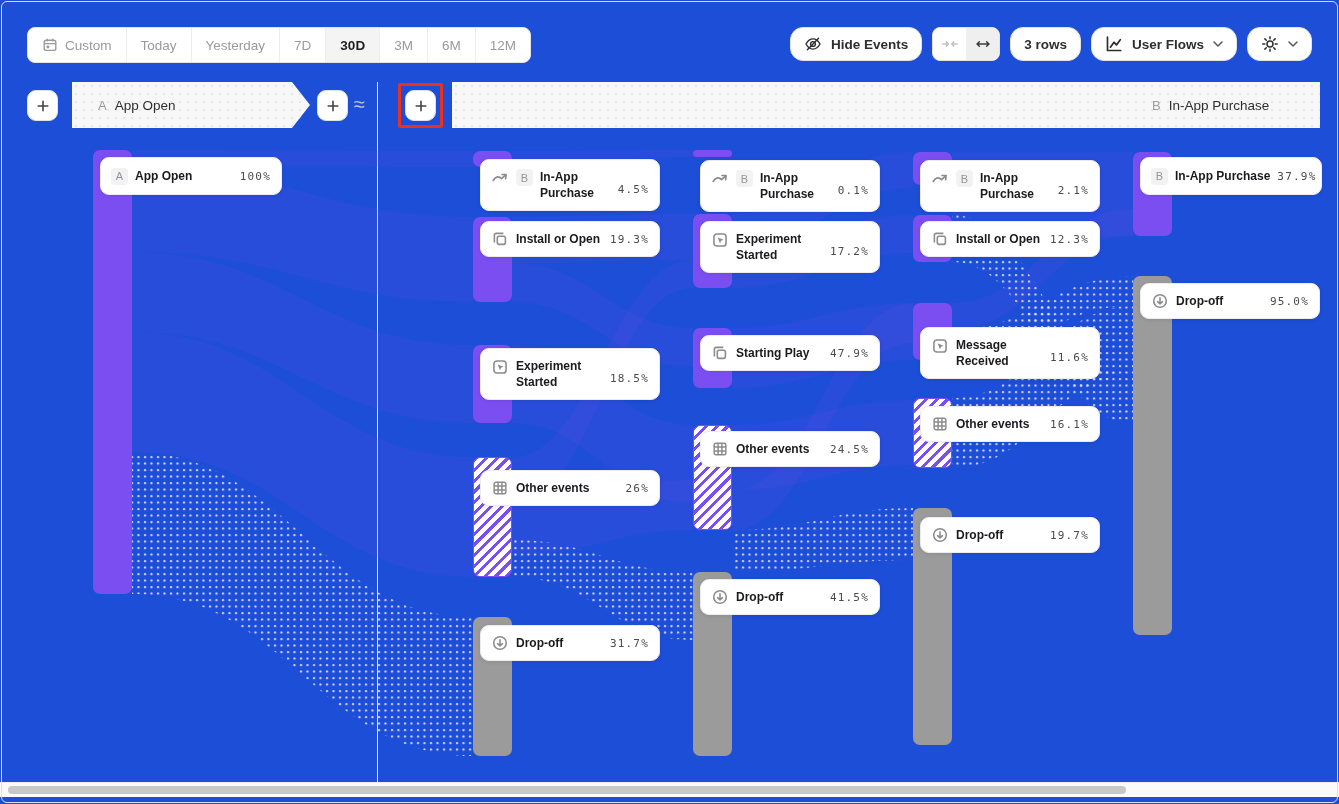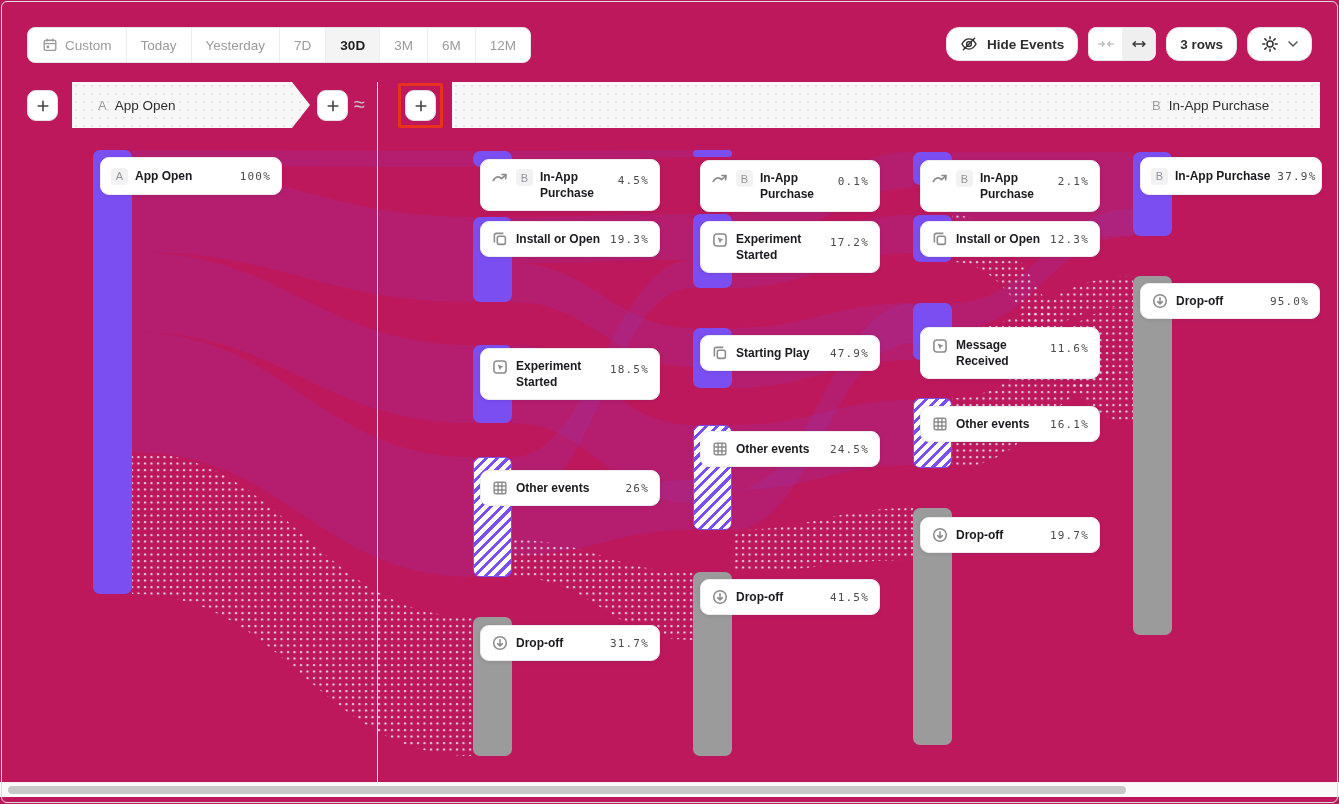--- a/index.html
+++ b/index.html
@@ -1,16 +1,16 @@
 <!DOCTYPE html>
 <html><head>
 <meta charset="utf-8">
 <style>
   html,body{margin:0;padding:0;background:#fff;}
-  .app{position:relative;width:1339px;height:804px;background:#be185d;
+  .app{position:relative;width:1339px;height:804px;background:#1d4ed8;
        font-family:"Liberation Sans",sans-serif;overflow:hidden;}
   .frame{position:absolute;inset:1px;border:1px solid #DCDCDC;border-radius:6px;pointer-events:none;z-index:50;}
 
   
   .toolbar-left{position:absolute;left:27px;top:27px;height:34px;display:flex;align-items:stretch;
       border:1px solid #E3E3E3;border-radius:8px;background:#fff;overflow:hidden;}
   .seg{display:flex;align-items:center;justify-content:center;gap:7px;padding:0 14px;
       font-size:13.5px;color:#9A9A9A;border-right:1px solid #EDEDED;cursor:pointer;white-space:nowrap;}
   .seg:last-child{border-right:none;}
   .seg.active{background:#F4F4F4;color:#1F1F1F;font-weight:700;}
@@ -54,21 +54,21 @@
       box-shadow:0 1px 4px rgba(30,20,60,.10);display:flex;align-items:flex-start;
       padding:9px 10px;gap:7px;width:180px;box-sizing:border-box;z-index:4;cursor:pointer;}
   .card.one{align-items:center;padding-top:0;padding-bottom:0;}
   .card.one .nlabel{white-space:nowrap;}
   .card .icon{flex:none;width:18px;height:18px;color:#8C8C8C;display:inline-flex;}
   .card .badge{flex:none;width:17px;height:17px;border-radius:4px;background:#F2F2F2;color:#93939B;
       font-size:11px;display:flex;align-items:center;justify-content:center;}
   .card .nlabel{font-weight:700;font-size:12px;color:#1B1B1F;line-height:1.35;flex:1;}
   .card .nvalue{font-family:"DejaVu Sans Mono",monospace;font-size:11px;letter-spacing:1.2px;
       color:#4A4A4A;white-space:nowrap;margin-left:auto;}
-  .card.two .nvalue{margin-top:5px;}
+  .card.two .nvalue{margin-top:14px;}
 
   
   .hscroll{position:absolute;left:0;top:782px;width:1339px;height:14px;background:#FAFAFA;
       border-top:1px solid #EEEEEE;z-index:10;}
   .hthumb{position:absolute;left:8px;top:3px;width:1118px;height:8px;border-radius:4px;background:#C8C8C8;cursor:pointer;}
 </style>
 </head>
 <body>
 
 <div class="app">
@@ -134,20 +134,34 @@
               <path d="M2.2 6 H13.8 M4.4 3.8 L2 6 L4.4 8.2 M11.6 3.8 L14 6 L11.6 8.2"></path>
             </svg>
         </span>
       </div>
     </div>
 
     <div class="tbtn">
       <span>3 rows</span>
     </div>
 
+    <div class="tbtn">
+      <span class="ic">
+        <svg viewBox="0 0 16 16" fill="none" stroke="currentColor" stroke-width="1.5" stroke-linecap="round" stroke-linejoin="round">
+            <path d="M2.2 1.8 V13.8 H14"></path>
+            <path d="M4.8 10.8 L8 6.4 L10.2 8.8 L13.6 4.2"></path>
+          </svg>
+      </span>
+      <span>User Flows</span>
+      <span class="caret">
+        <svg viewBox="0 0 10 6" fill="none" stroke="currentColor" stroke-width="1.5" stroke-linecap="round" stroke-linejoin="round">
+            <path d="M1 1 L5 5 L9 1"></path>
+          </svg>
+      </span>
+    </div>
 
     <div class="tbtn">
       <span class="ic">
         <svg viewBox="0 0 18 18" fill="none" stroke="currentColor" stroke-width="1.5" stroke-linecap="round">
             <circle cx="9" cy="9" r="3"></circle>
             <path d="M9 1.8 V3.8 M9 14.2 V16.2 M1.8 9 H3.8 M14.2 9 H16.2 M3.9 3.9 L5.3 5.3 M12.7 12.7 L14.1 14.1 M14.1 3.9 L12.7 5.3 M5.3 12.7 L3.9 14.1"></path>
           </svg>
       </span>
       <span class="caret">
         <svg viewBox="0 0 10 6" fill="none" stroke="currentColor" stroke-width="1.5" stroke-linecap="round" stroke-linejoin="round">

